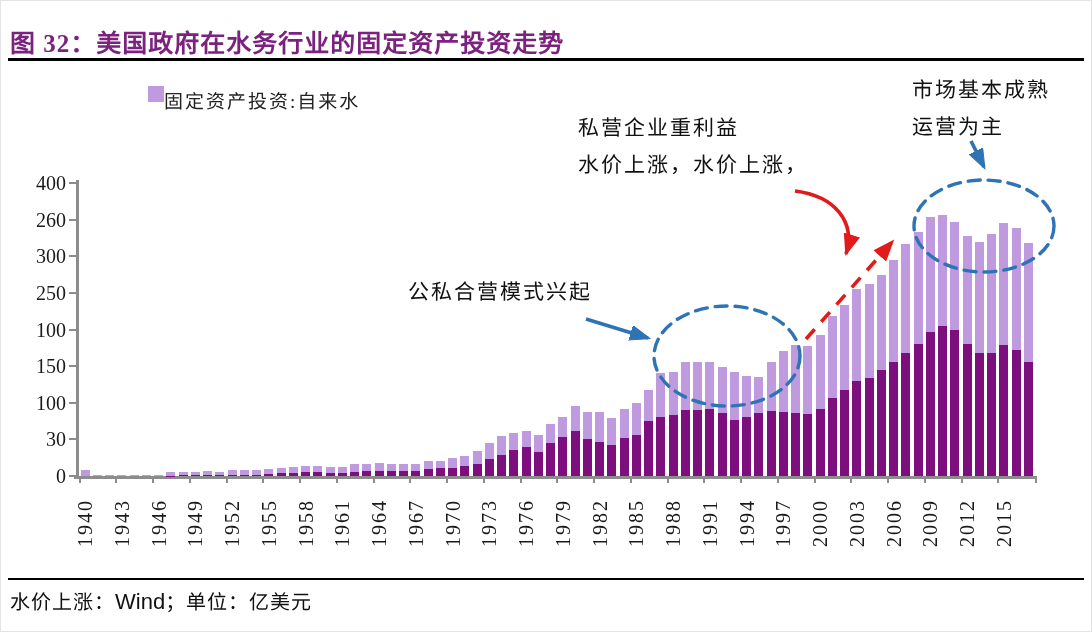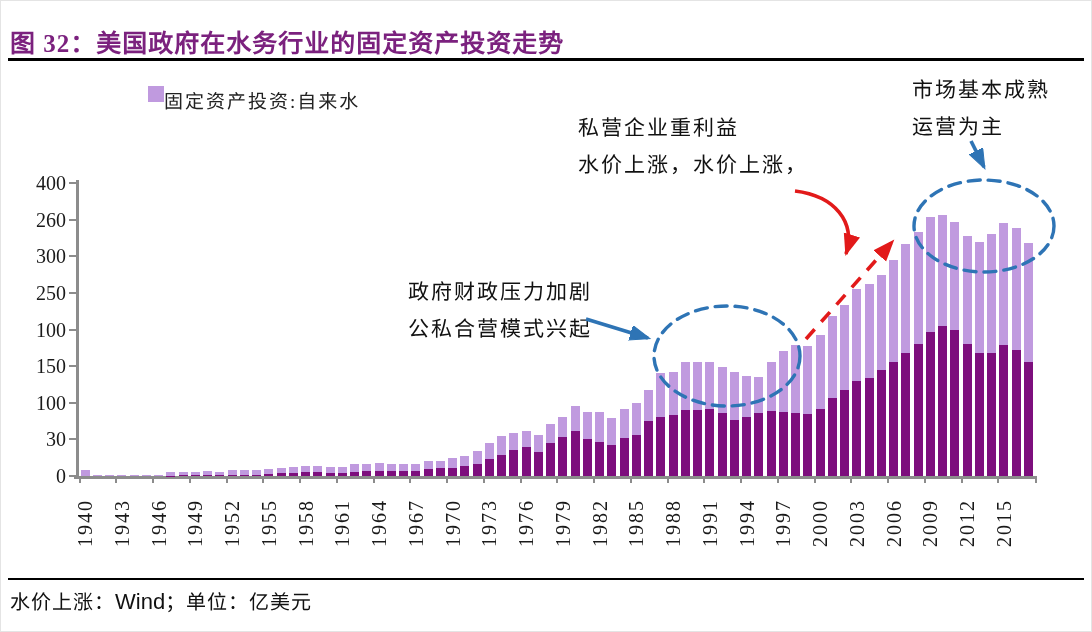--- a/index.html
+++ b/index.html
@@ -441,21 +441,20 @@
         <div class="bar-seg" style="bottom: 0px; height: 125.99px; background: rgb(125, 14, 125);"></div>
         <div class="bar-seg" style="bottom: 125.99px; height: 122.328px; background: rgb(192, 154, 223);"></div>
       </div>
       <div class="bar-group" style="left: 947.75px;">
         <div class="bar-seg" style="bottom: 0px; height: 114.27px; background: rgb(125, 14, 125);"></div>
         <div class="bar-seg" style="bottom: 114.27px; height: 118.665px; background: rgb(192, 154, 223);"></div>
       </div>
     </div>
 
   <div class="ann" style="left:408px;top:274px;">
-    <div>政府财政压力加剧</div>
     <div>公私合营模式兴起</div>
   </div>
 
   <div class="ann" style="left:578px;top:110px;">
     <div>私营企业重利益</div>
     <div>水价上涨，水价上涨，</div>
   </div>
 
   <div class="ann" style="left:912px;top:72px;">
     <div>市场基本成熟</div>

